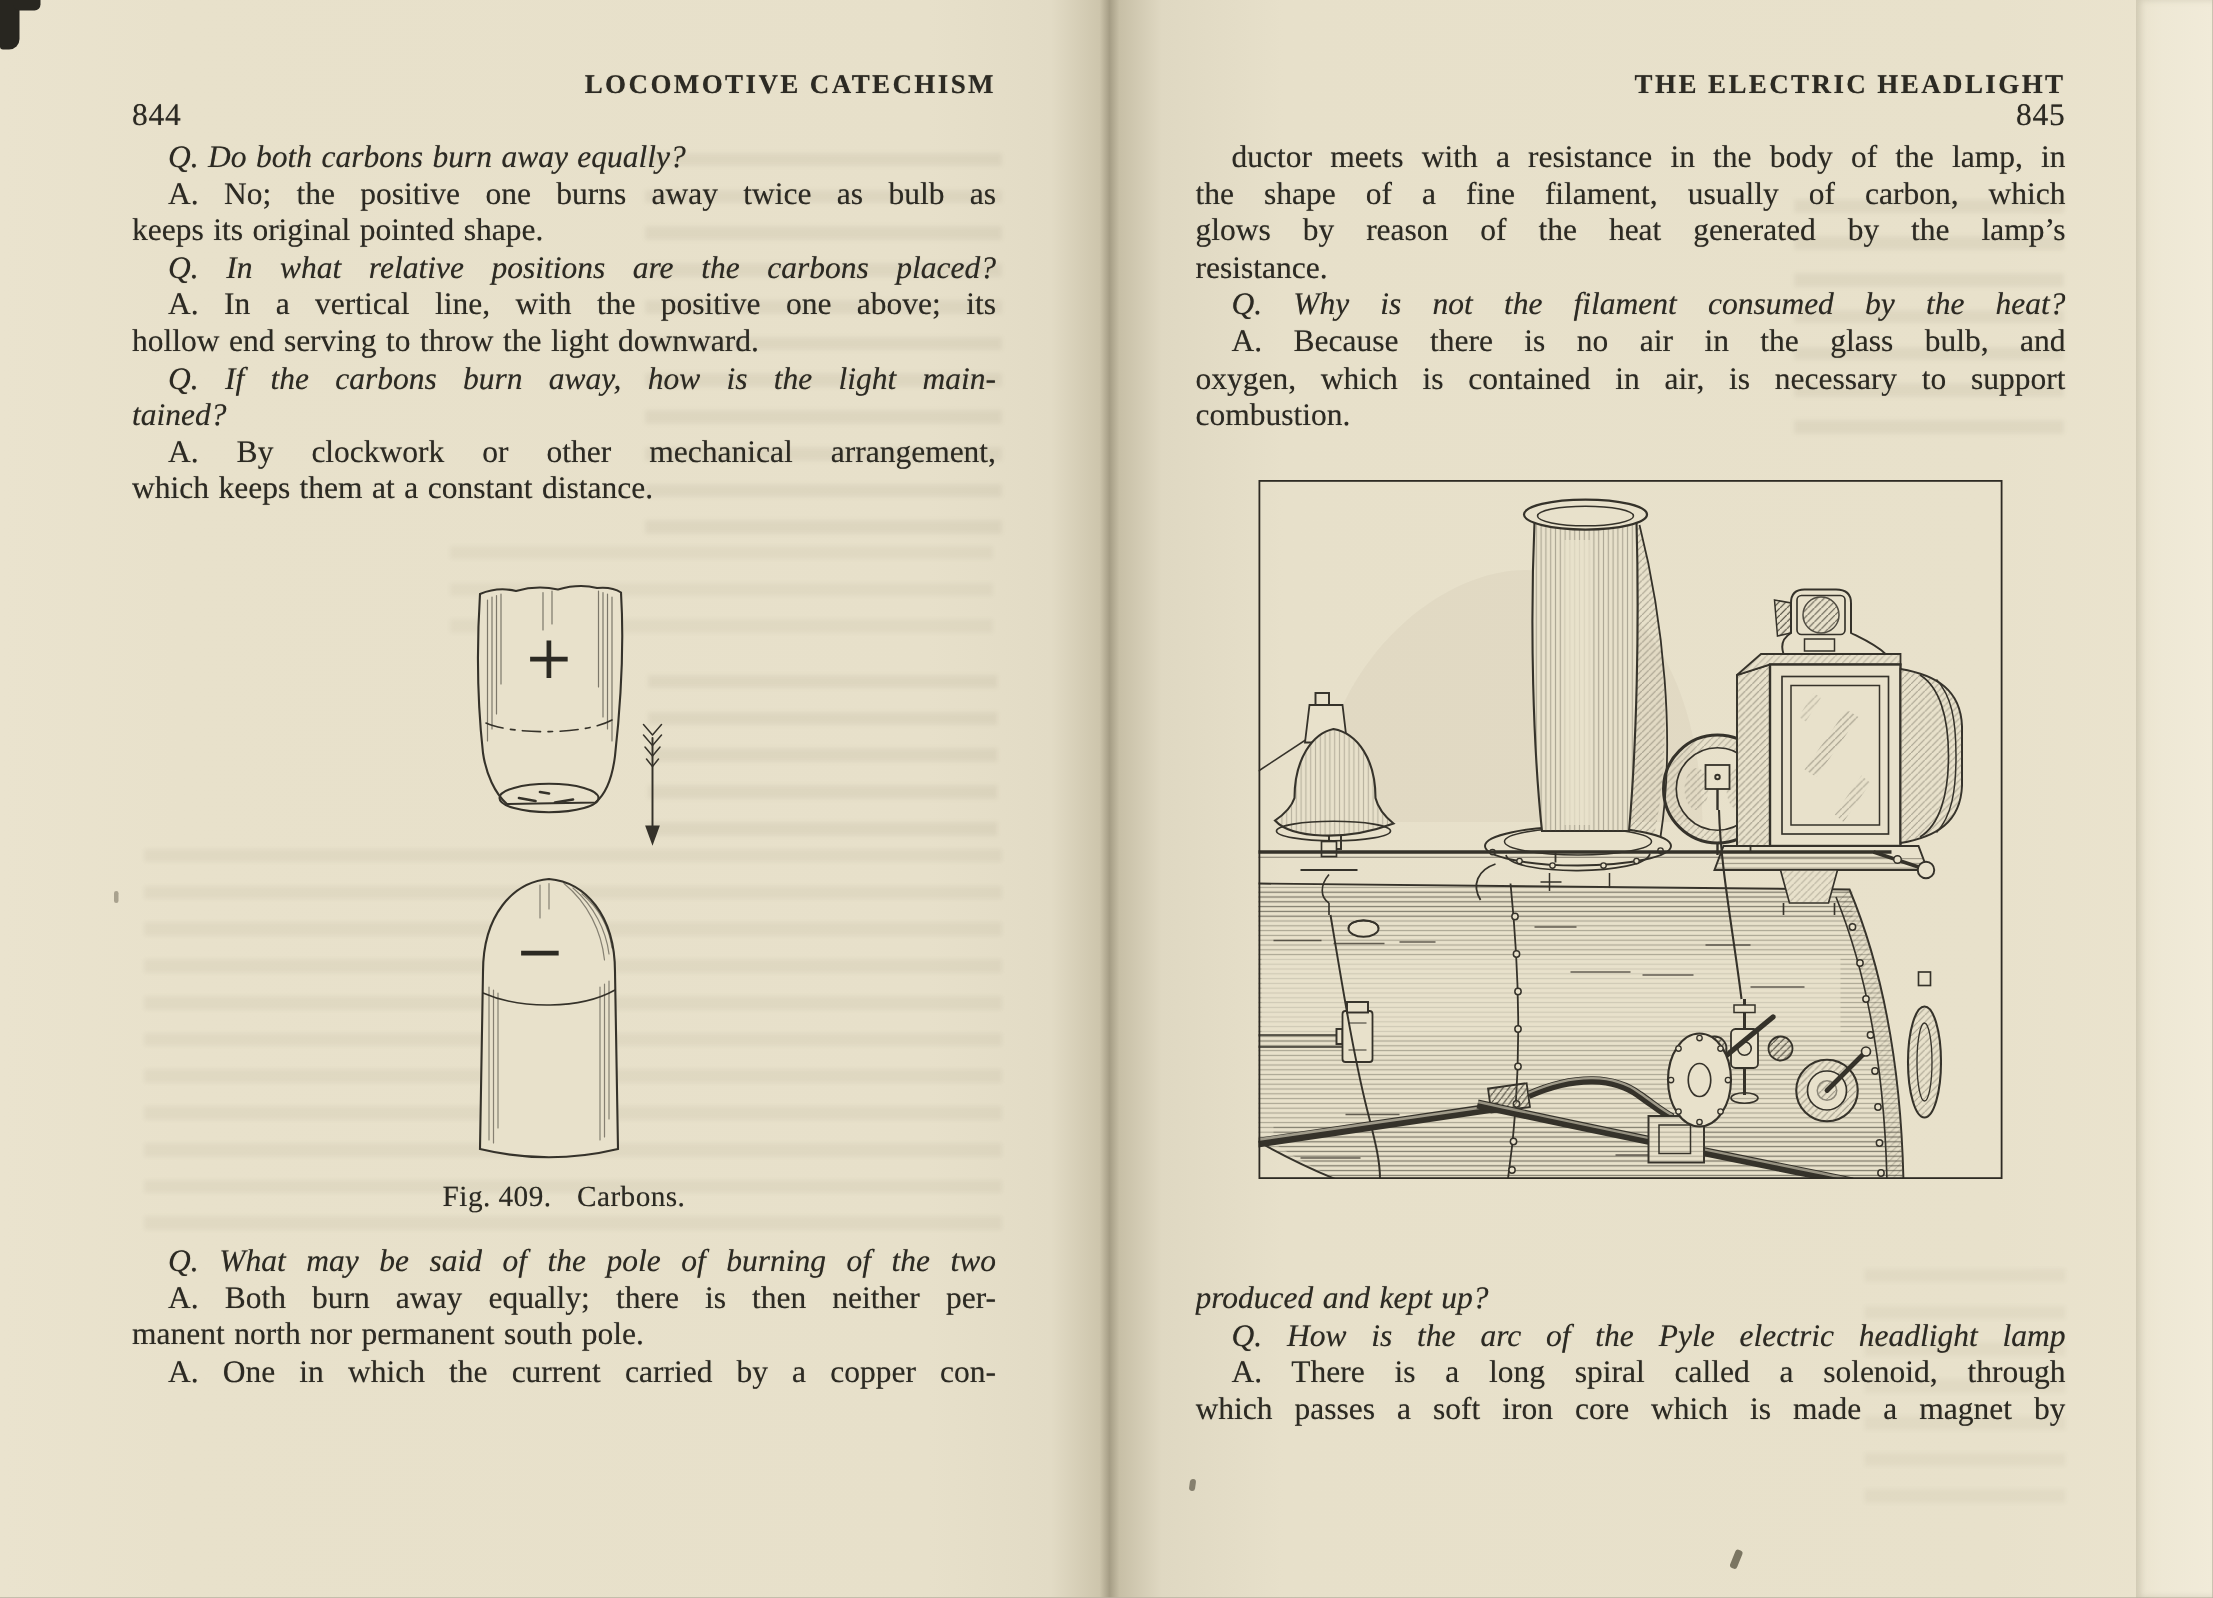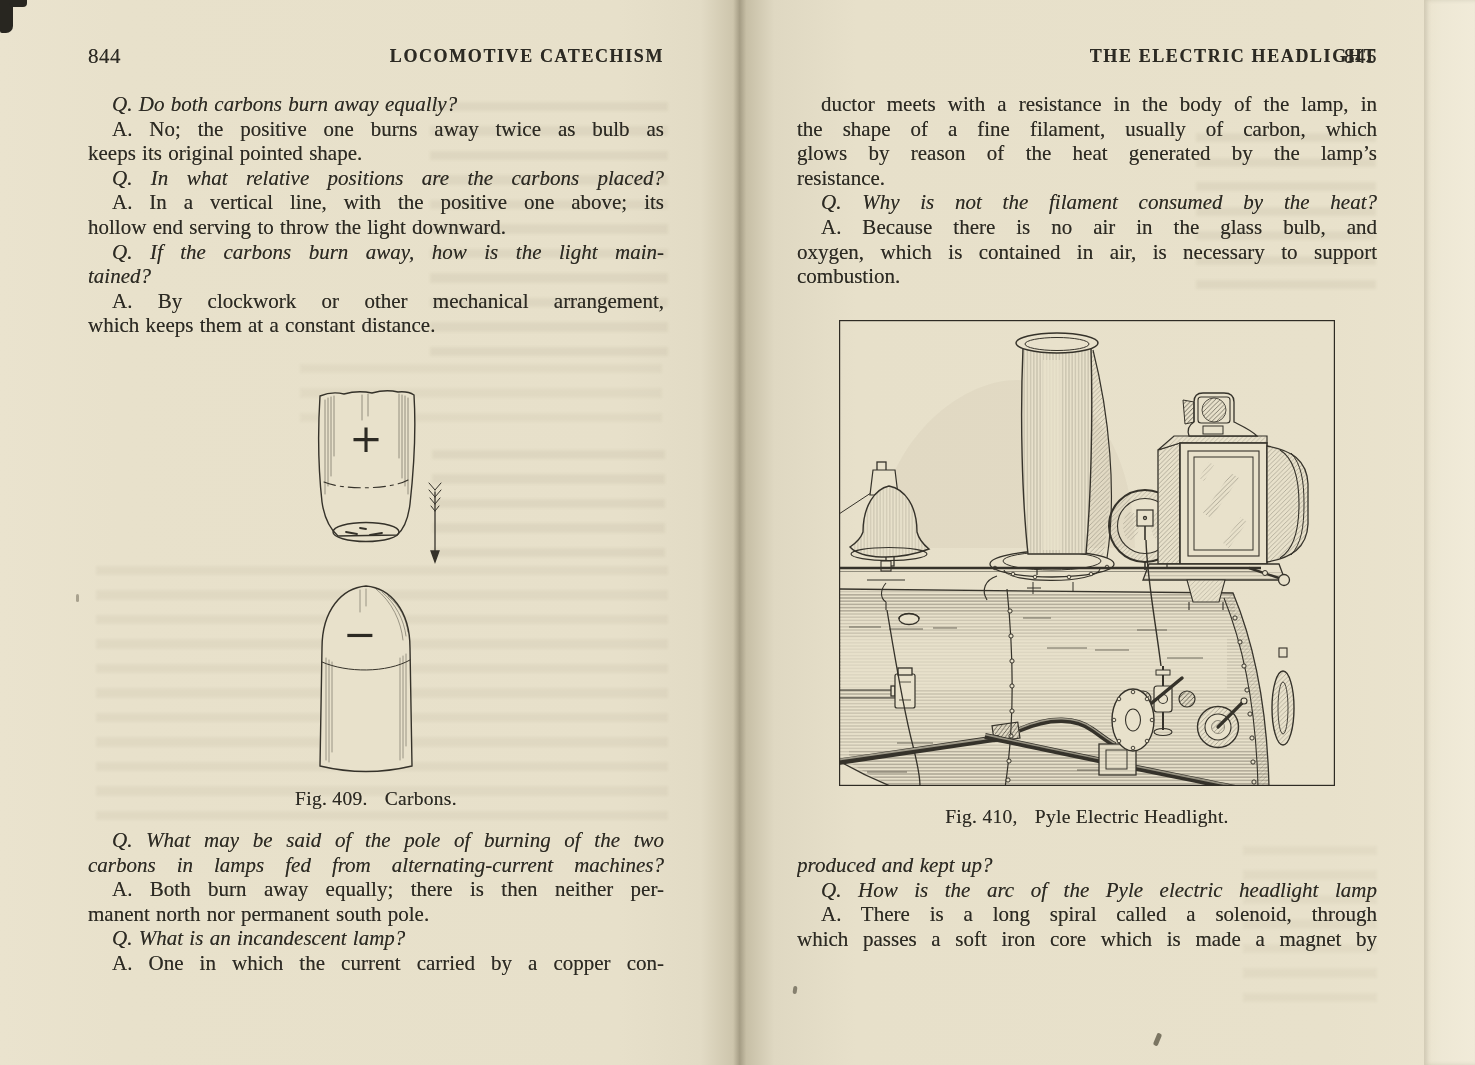--- a/index.html
+++ b/index.html
@@ -7,21 +7,21 @@
     position:relative; width:1475px; height:1065px; overflow:hidden;
     font-family:"Liberation Serif","DejaVu Serif",serif;
     color:#2c2a23;
     background:linear-gradient(90deg,
       #eae3ce 0%, #e8e1cb 8%, #e7e0ca 42%, #e2dbc5 47.5%,
       #cdc5ac 49.7%, #a59d85 50.15%, #c7bfa6 50.6%, #dfd8c2 52.5%,
       #e7e0ca 58%, #e8e1cb 90%, #ebe4cf 100%);
   }
   .txt{ text-shadow:0 0 .5px rgba(44,42,35,.55); }
   
-  .pagenum{ position:absolute; font-size:21px; letter-spacing:.5px; }
+  .pagenum{ position:absolute; font-size:21px; letter-spacing:.5px;margin-top:20px; }
   .runhead{ position:absolute; font-weight:bold; font-size:18px; letter-spacing:1.6px; text-align:right; }
   
   .body{ position:absolute; font-size:21px; }
   .para{ word-spacing:.05em; }
   .para.q{ font-style:italic; }
   .line{ height:24.6px; line-height:24.6px; text-align:justify; text-align-last:left; overflow:hidden; white-space:normal; }
   .line.j{ text-align-last:justify; }
   .line.first{ text-indent:24px; }
   
   .figwrap{ position:absolute; }
@@ -129,28 +129,24 @@
       </g>
     </svg>
   </div>
   <div class="caption txt" style="left:88px; top:788px; width:576px;">
     <span>Fig. 409.</span><span class="capgap"></span><span>Carbons.</span>
   </div>
 
   <div class="body txt" style="left:88px; top:828px; width:576px;">
       <div class="para q">
         <div class="line j first">Q. What may be said of the pole of burning of the two</div>
-        <div class="line j">carbons in lamps fed from alternating-current machines?</div>
       </div>
       <div class="para a">
         <div class="line j first">A. Both burn away equally; there is then neither per-</div>
         <div class="line">manent north nor permanent south pole.</div>
-      </div>
-      <div class="para q">
-        <div class="line first">Q. What is an incandescent lamp?</div>
       </div>
       <div class="para a">
         <div class="line j first">A. One in which the current carried by a copper con-</div>
       </div>
     </div>
 
   <div class="runhead txt" style="left:797px; top:46px; width:580px;">THE ELECTRIC HEADLIGHT</div>
   <div class="pagenum txt" style="left:797px; top:44px; width:580px; text-align:right;">845</div>
 
   <div class="body txt" style="left:797px; top:92px; width:580px;">
@@ -386,23 +382,20 @@
           <rect x="442" y="330" width="8" height="9" fill="#e8e1cb" stroke-width="1.1"></rect>
           <ellipse cx="446" cy="390" rx="11" ry="37" fill="#e8e1cb" stroke-width="1.4"></ellipse>
           <ellipse cx="446" cy="390" rx="11" ry="37" fill="url(#dg)" opacity="0.4" stroke="none"></ellipse>
           <ellipse cx="446" cy="390" rx="5" ry="26" stroke-width="0.9"></ellipse>
         </g>
 
         <rect x="2" y="2" width="496" height="466" stroke="#2e2b24" stroke-width="2.4"></rect>
       </g>
     </svg>
   </div>
-  <div class="caption txt" style="left:797px; top:806px; width:580px;">
-    <span>Fig. 410,</span><span class="capgap"></span><span>Pyle Electric Headlight.</span>
-  </div>
 
   <div class="body txt" style="left:797px; top:853px; width:580px;">
       <div class="para q">
         <div class="line">produced and kept up?</div>
         <div class="line j first">Q. How is the arc of the Pyle electric headlight lamp</div>
       </div>
       <div class="para a">
         <div class="line j first">A. There is a long spiral called a solenoid, through</div>
         <div class="line j">which passes a soft iron core which is made a magnet by</div>
       </div>

